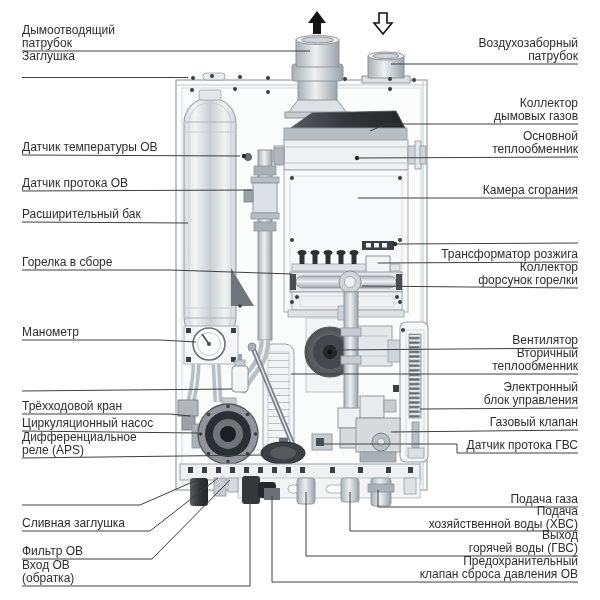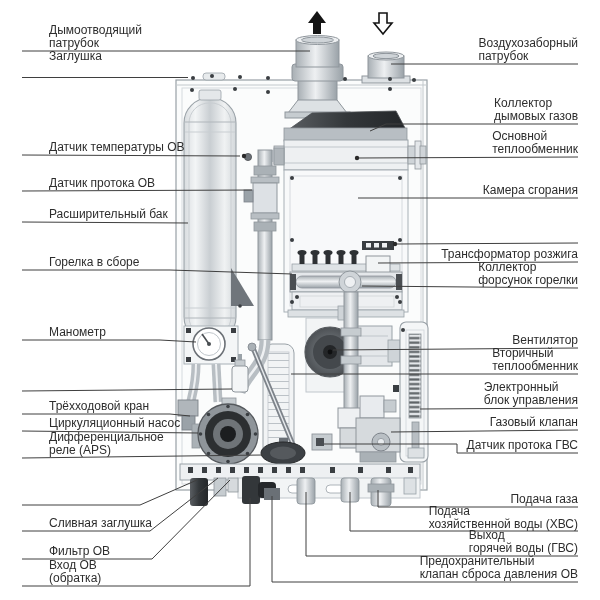--- a/index.html
+++ b/index.html
@@ -1,21 +1,21 @@
 <!DOCTYPE html>
 <html><head>
 <meta charset="utf-8">
 <style>
   html,body{margin:0;padding:0;background:#fff;}
   .stage{position:relative;width:600px;height:600px;background:#ffffff;overflow:hidden;
          font-family:"Liberation Sans",sans-serif;}
   .art{position:absolute;left:0;top:0;}
   .label{position:absolute;font:12px/13px "Liberation Sans",sans-serif;color:#2d2d2d;
-         white-space:pre-line;letter-spacing:0;margin-left:27px;}
-  .label.r{right:22px;}
+         white-space:pre-line;letter-spacing:0;}
+  .label.r{text-align:right;right:22px;}
   .label.l{left:22px;text-align:left;}
 </style>
 </head>
 <body>
 
 <div class="stage">
 
 <svg class="art" width="600" height="600" viewBox="0 0 600 600">
   <defs>
     <linearGradient id="tankGrad" x1="0" y1="0" x2="1" y2="0">

